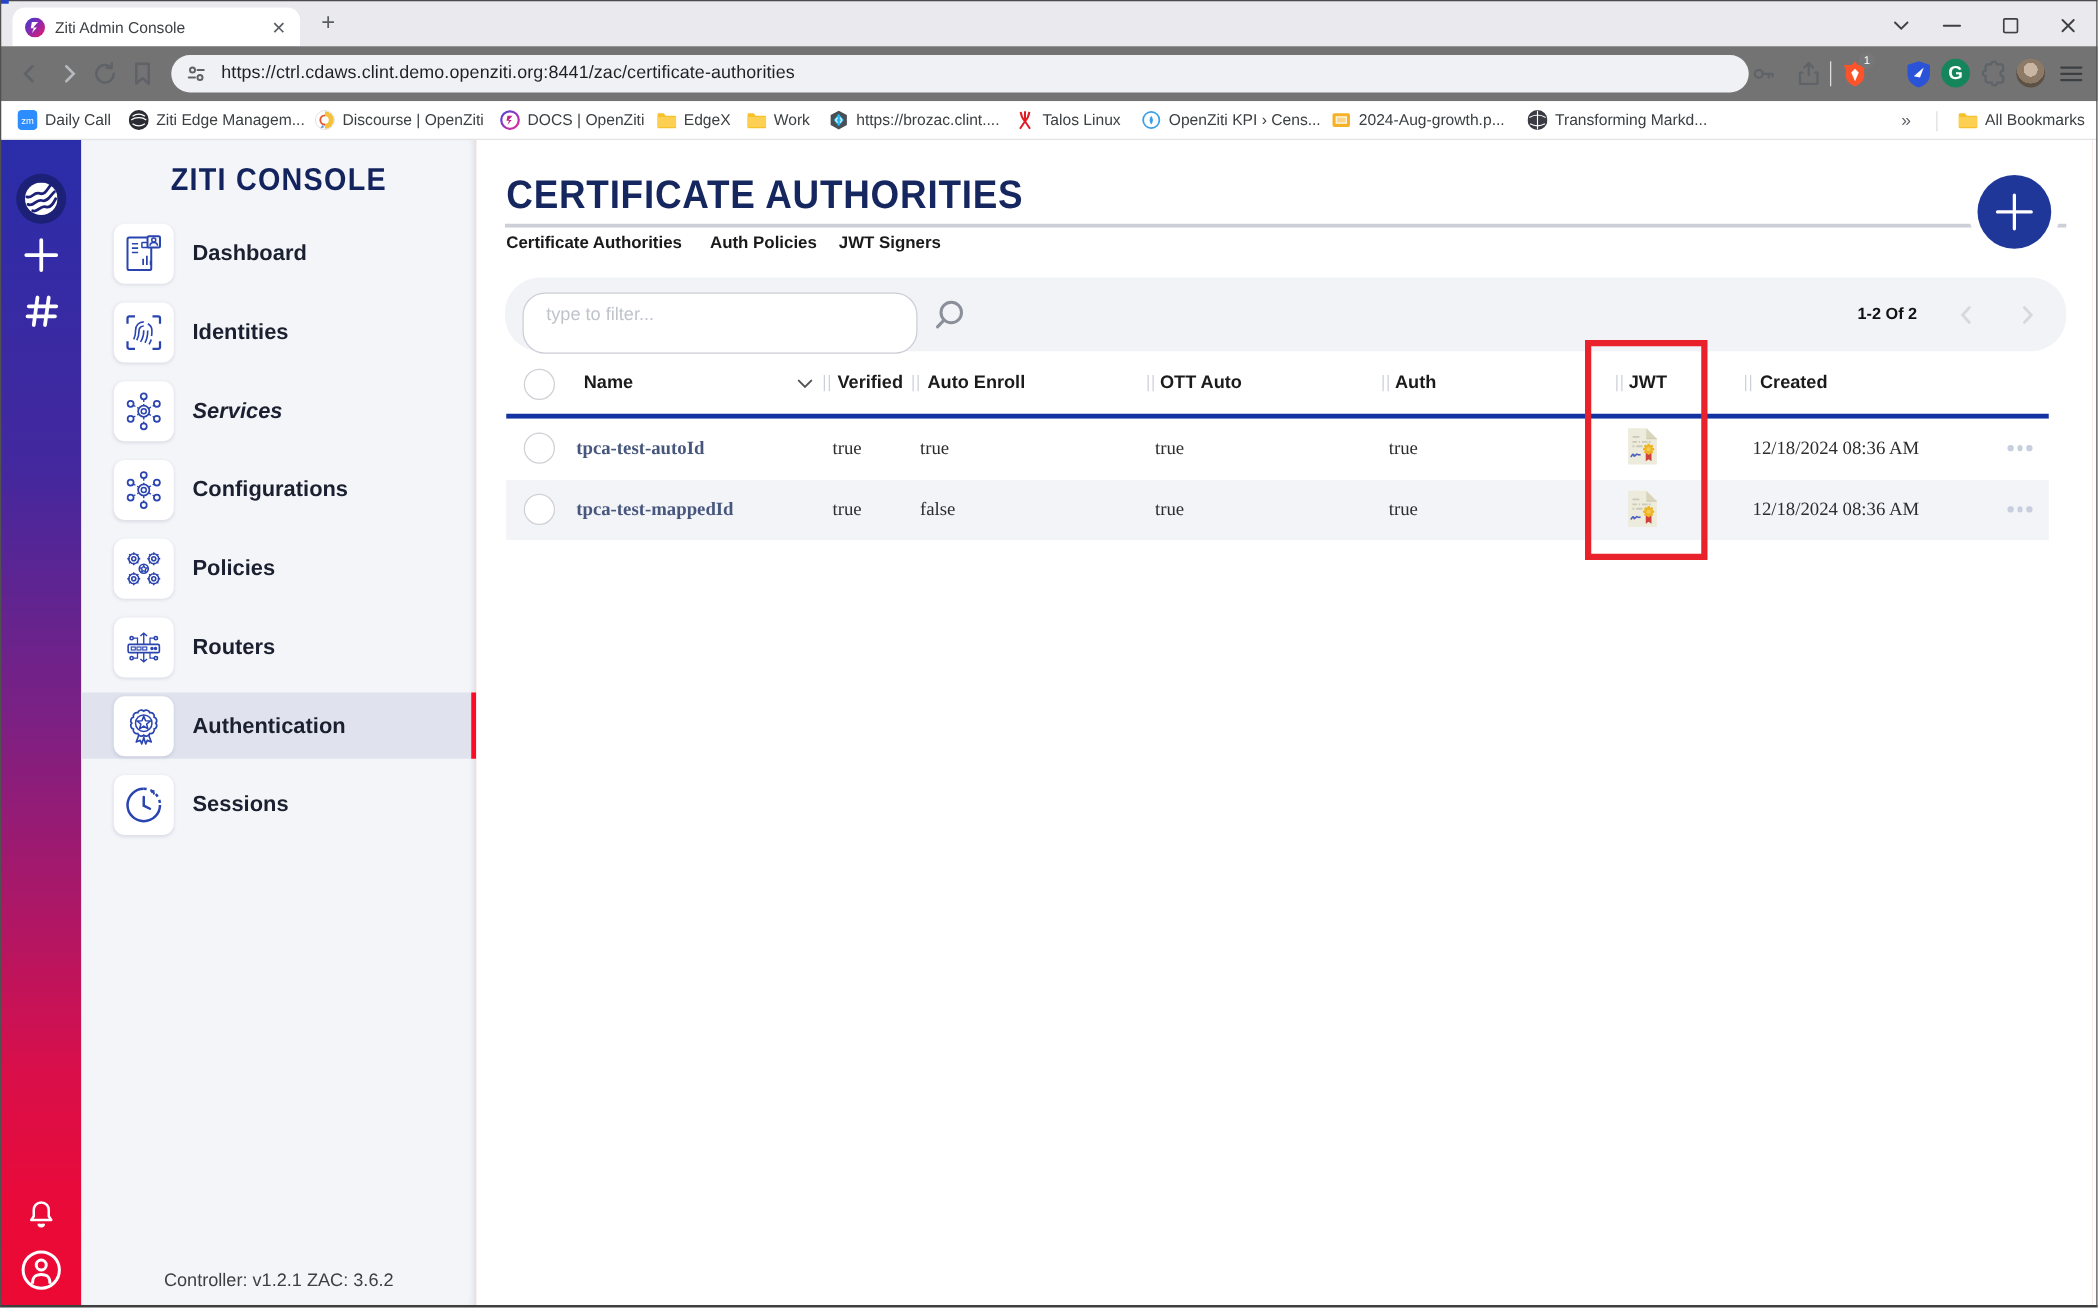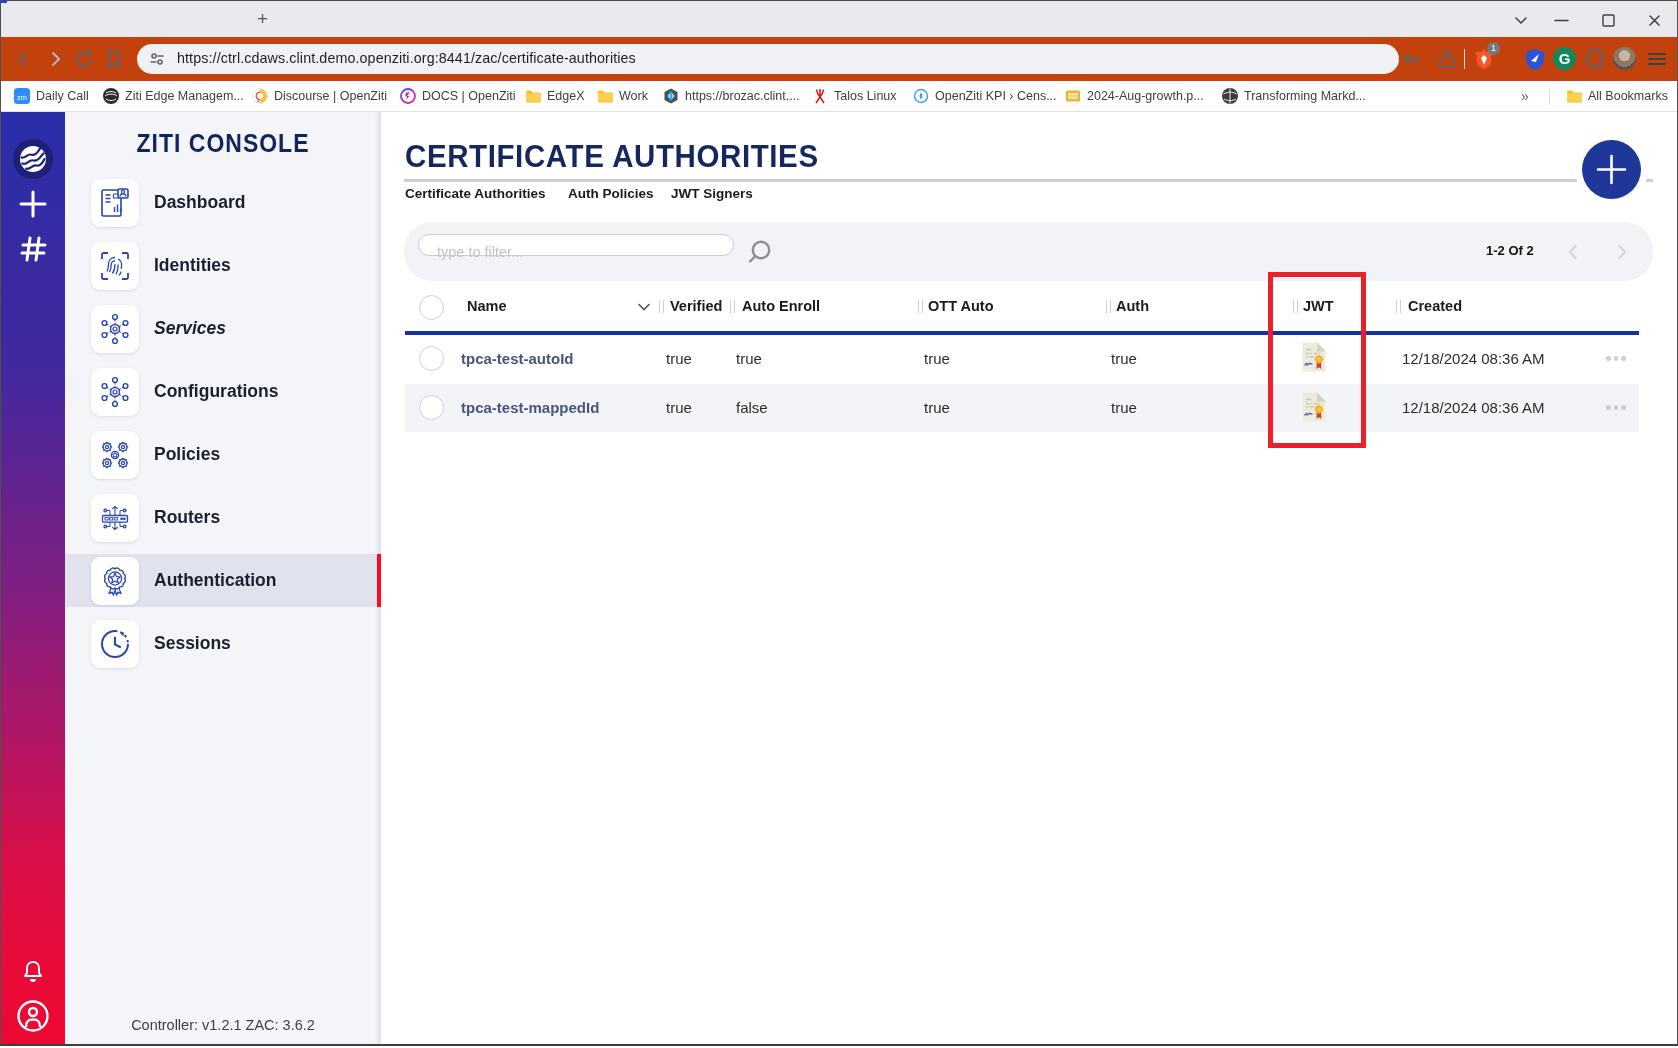--- a/index.html
+++ b/index.html
@@ -8,21 +8,21 @@
 #win { position:absolute; left:0; top:0; width:1678px; height:1048px; }
 
 
 #tabstrip { position:absolute; left:0; top:0; width:1678px; height:37px; background:#e9e9ee; border-top:1px solid #4a4a4a; }
 #tab { position:absolute; left:10px; top:5px; width:230px; height:32px; background:#fff; border-radius:10px 10px 0 0; }
 #tab .fav { position:absolute; left:10px; top:8px; width:16px; height:16px; }
 #tab .ttl { position:absolute; left:34px; top:9px; font-size:12.5px; color:#3c3f43; }
 #tab .cls { position:absolute; right:8px; top:7px; width:18px; height:18px; color:#5a5d61; font-size:14px; line-height:18px; text-align:center; }
 #newtab { position:absolute; left:254px; top:10px; width:17px; height:17px; color:#5a5d61; font-size:19px; line-height:16px; text-align:center; }
 
-#toolbar { position:absolute; left:0; top:37px; width:1678px; height:44px; background:#c2410c; }
+#toolbar { position:absolute; left:0; top:37px; width:1678px; height:44px; background:#737373; }
 .navic { position:absolute; top:10px; width:24px; height:24px; }
 #urlpill { position:absolute; left:137px; top:7px; width:1262px; height:30px; background:#f0f1f4; border-radius:15px; }
 #urlpill .tune { position:absolute; left:12px; top:7px; width:16px; height:16px; }
 #urlpill .url { position:absolute; left:40px; top:6px; font-size:14.3px; color:#1e2022; letter-spacing:0.1px; }
 
 #bookbar { position:absolute; left:0; top:81px; width:1678px; height:31px; background:#fff; border-bottom:1px solid #e2e3e6; }
 .bm { position:absolute; top:5px; height:20px; font-size:12.5px; color:#3c4043; line-height:20px; }
 .bm svg, .bm .ic { position:absolute; left:0; top:2px; width:16px; height:16px; }
 .bm span { position:absolute; left:22px; top:0; white-space:nowrap; }
 
@@ -38,47 +38,62 @@
 #misel { position:absolute; left:0; top:442px; width:316px; height:53px; background:#e0e3ee; }
 #miselbar { position:absolute; left:312px; top:442px; width:4px; height:53px; background:#fb0c24; }
 #sidefoot { position:absolute; left:0; top:905px; width:316px; text-align:center; font-size:14.5px; color:#3f3f41; }
 
 #main { position:absolute; left:381px; top:0; width:1293px; height:932px; background:#fff; }
 #pgtitle { position:absolute; left:24px; top:26px; font-size:29.5px; font-weight:bold; color:#16275f; letter-spacing:0.6px; transform:scaleY(1.08); transform-origin:left top; }
 #titleline { position:absolute; left:23px; top:67px; width:1249px; height:3px; background:#ccced8; }
 #fab { position:absolute; left:1201px; top:28px; width:59px; height:59px; border-radius:50%; background:#1f3799; box-shadow:0 0 0 7px rgba(255,255,255,0.95); }
 .tabitem { position:absolute; top:74px; font-size:13.5px; font-weight:700; color:#1a1a1a; }
 #searchbox { position:absolute; left:23px; top:110px; width:1249px; height:59px; background:#f2f3f6; border-radius:28px; }
-#filter { position:absolute; left:14px; top:12px; width:316px; height:22px; background:#fff; border:1px solid #cbced6; border-radius:18px; }
+#filter { position:absolute; left:14px; top:12px; width:316px; height:49px; background:#fff; border:1px solid #cbced6; border-radius:18px; }
 #filter span { position:absolute; left:18px; top:9px; font-size:14.5px; color:#bfc3cb; }
 #pagecount { position:absolute; left:1082px; top:21px; font-size:13px; font-weight:bold; color:#111; }
 
 
 #tbl { position:absolute; left:24px; top:169px; width:1234px; }
 .hdr { position:absolute; top:0; height:50px; font-size:14.5px; font-weight:bold; color:#1b1b1b; line-height:50px; }
 .sep { position:absolute; top:19px; width:5px; height:13px; border-left:1.5px solid #ccd0da; border-right:1.5px solid #ccd0da; }
 #navline { position:absolute; left:0; top:50px; width:1234px; height:4px; background:#1433a2; }
 .row { position:absolute; left:0; width:1234px; height:48px; }
 #row1 { top:54px; height:49px; background:#fff; }
 #row2 { top:103px; background:#f3f4f8; }
-.cell { position:absolute; top:0; height:48px; line-height:48px; font-size:15px; color:#2d2d2d; }
+.cell { position:absolute; top:0; height:48px; line-height:48px; font-size:15px; color:#2d2d2d;font-family:Liberation Serif, serif; }
 .namecell { font-weight:600; color:#46567c; }
 .cbx { position:absolute; left:14px; width:25px; height:25px; border:1.5px solid #d0d0d6; border-radius:50%; background:#fff; }
 .dots { position:absolute; left:1201px; }
 .dot { position:absolute; width:4.5px; height:4.5px; border-radius:50%; background:#c7cfde; }
 
 #redbox { position:absolute; left:1268px; top:272px; width:98px; height:176px; border:5.5px solid #e8212b; }
 #winborder { position:absolute; left:0; top:0; width:1678px; height:1046px; border-left:1px solid #505050; border-right:1px solid #505050; border-bottom:2px solid #3f3f3f; pointer-events:none; }
 </style>
 </head>
 <body>
 <div id="win">
 
   <div id="tabstrip">
       <div style="position:absolute;left:0;top:-1px;width:7px;height:3px;background:#2644c8;"></div>
+    <div id="tab">
+      <svg class="fav" viewBox="0 0 16 16">
+          <defs>
+            <linearGradient id="fg" x1="0" y1="0" x2="1" y2="1">
+              <stop offset="0" stop-color="#3440cc"></stop>
+              <stop offset="0.45" stop-color="#8629b2"></stop>
+              <stop offset="1" stop-color="#ee1a66"></stop>
+            </linearGradient>
+          </defs>
+          <circle cx="8" cy="8" r="8" fill="url(#fg)"></circle>
+          <path d="M5.5 3.5 L10.5 3.5 L6.5 8 L9.5 8 L5.5 12.5 L7 8.6 L4.6 8.6 Z" fill="#fff"></path>
+        </svg>
+      <div class="ttl">Ziti Admin Console</div>
+      <div class="cls">✕</div>
+    </div>
     <div id="newtab">+</div>
     <svg class="abs" style="left:1514px;top:15px;width:14px;height:9px;" viewBox="0 0 14 9" fill="none" stroke="#3e4043" stroke-width="1.5" stroke-linecap="round">
         <path d="M2 2 L7 7 L12 2"></path>
       </svg>
     <svg class="abs" style="left:1554px;top:18px;width:15px;height:3px;" viewBox="0 0 15 3">
         <path d="M1 1.5 H14" stroke="#3e4043" stroke-width="1.6" stroke-linecap="round"></path>
       </svg>
     <svg class="abs" style="left:1602px;top:13px;width:13px;height:13px;" viewBox="0 0 13 13" fill="none">
         <rect x="1" y="1" width="11" height="11" rx="1" stroke="#3e4043" stroke-width="1.4"></rect>
       </svg>

